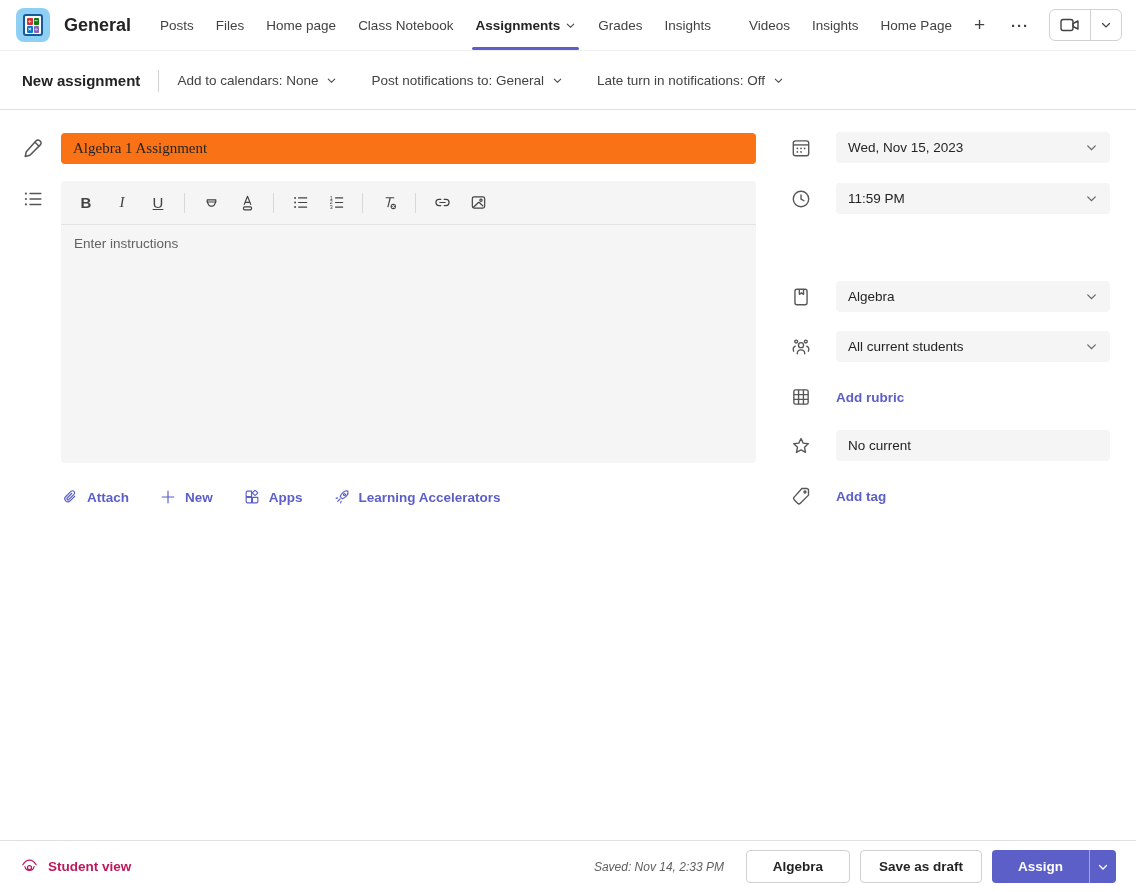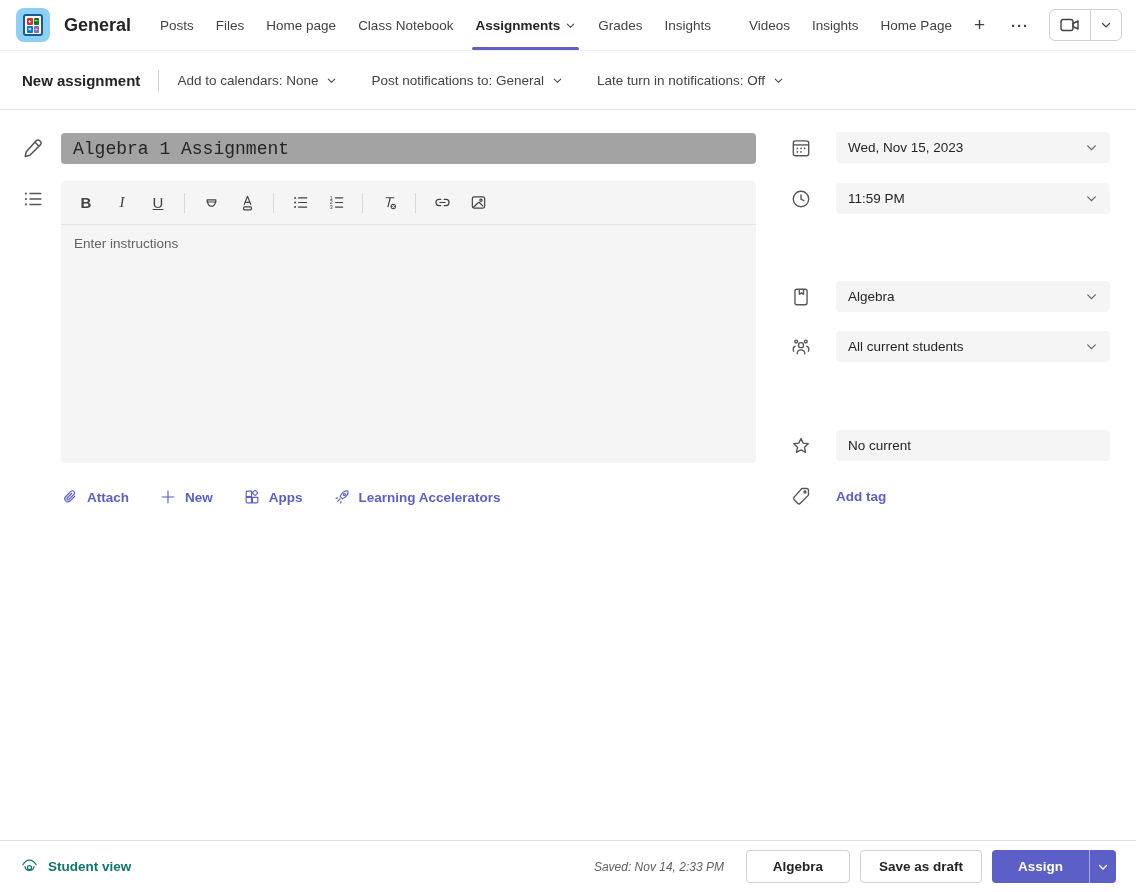--- a/index.html
+++ b/index.html
@@ -27,21 +27,21 @@
   .meet-split .sep { width:1px; background:#d1d1d1; }
 
   
   .subheader { position:absolute; top:52px; left:0; right:0; height:58px; display:flex; align-items:center; padding-left:22px; border-bottom:1px solid #e0e0e0; background:#fff; }
   .sub-title { font-size:15px; font-weight:700; color:#242424; }
   .vdiv { width:1px; height:22px; background:#d1d1d1; margin:0 18px; }
   .subdrop { display:flex; align-items:center; gap:8px; font-size:13.5px; color:#424242; margin-right:34px; cursor:pointer; }
 
   
   .gutter-icon { position:absolute; left:21px; width:26px; height:26px; color:#565656; }
-  .title-input { position:absolute; left:61px; top:133px; width:695px; height:31px; background:#a3a3a3; border:none; border-radius:4px; padding:0 12px; font-size:18px; font-family:Liberation Mono, monospace; color:#242424; outline:none; }
+  .title-input { position:absolute; left:61px; top:133px; width:695px; height:31px; background:#f97316; border:none; border-radius:4px; padding:0 12px; font-size:15px; font-family:Liberation Serif, serif; color:#242424; outline:none; }
   .editor { position:absolute; left:61px; top:181px; width:695px; height:282px; background:#f5f5f5; border-radius:4px; }
   .toolbar { height:44px; display:flex; align-items:center; gap:6px; padding:0 10px; border-bottom:1px solid #e4e4e4; }
   .tb-btn { width:30px; height:30px; display:flex; align-items:center; justify-content:center; border-radius:4px; color:#424242; cursor:pointer; }
   .tb-b { font-weight:700; font-size:15px; }
   .tb-i { font-style:italic; font-size:15px; font-family:"Liberation Serif",serif; }
   .tb-u { font-size:15px; text-decoration:underline; }
   .tb-div { width:1px; height:20px; background:#d8d8d8; margin:0 5px; }
   .editor-body { padding:11px 13px; font-size:13.5px; color:#616161; cursor:text; height:237px; }
   .attach-row { position:absolute; left:61px; top:488px; display:flex; align-items:center; gap:30px; }
   .attach-btn { display:flex; align-items:center; gap:8px; color:#5b5fc7; font-size:13.5px; font-weight:700; cursor:pointer; }
@@ -50,21 +50,21 @@
   .rail-row { position:absolute; left:790px; width:320px; display:flex; align-items:center; }
   .rail-icon { width:22px; height:22px; color:#565656; flex:none; margin-right:24px; }
   .rail-field { flex:1; height:31px; background:#f5f5f5; border-radius:4px; display:flex; align-items:center; padding:0 12px; font-size:13.5px; color:#242424; cursor:pointer; }
   .rail-field .chev { margin-left:auto; color:#616161; }
   .rail-note { position:absolute; left:836px; top:232px; width:278px; font-size:12px; line-height:16px; color:#616161; }
   .rail-note a { color:#5b5fc7; text-decoration:none; font-weight:400; cursor:pointer; }
   .rail-link { color:#5b5fc7; font-size:13.5px; font-weight:700; cursor:pointer; }
 
   
   .footer { position:absolute; left:0; right:0; bottom:0; height:52px; border-top:1px solid #e0e0e0; background:#fff; display:flex; align-items:center; padding:0 20px; }
-  .student-view { display:flex; align-items:center; gap:9px; color:#0f766e; font-size:13.5px; font-weight:700; cursor:pointer; }
+  .student-view { display:flex; align-items:center; gap:9px; color:#be185d; font-size:13.5px; font-weight:700; cursor:pointer; }
   .footer-right { margin-left:auto; display:flex; align-items:center; }
   .saved-text { font-size:12px; font-style:italic; color:#616161; margin-right:22px; }
   .btn { height:33px; display:flex; align-items:center; justify-content:center; border:1px solid #d1d1d1; border-radius:4px; background:#fff; font-size:13.5px; font-weight:700; color:#242424; cursor:pointer; font-family:inherit; }
   .btn-discard { width:104px; margin-right:10px; }
   .btn-draft { width:122px; margin-right:10px; }
   .assign-split { display:flex; align-items:stretch; height:33px; background:#5b5fc7; border-radius:4px; overflow:hidden; }
   .assign-main { display:flex; align-items:center; padding:0 26px; color:#fff; font-size:13.5px; font-weight:700; cursor:pointer; }
   .assign-sep { width:1px; background:rgba(255,255,255,0.45); }
   .assign-chev { display:flex; align-items:center; padding:0 7px; color:#fff; cursor:pointer; }
 
@@ -335,20 +335,27 @@
     <div class="rail-field">
       <span>All current students</span>
       <span class="chev">
           <svg width="13" height="13" viewBox="0 0 12 12" fill="none" stroke="currentColor" stroke-width="1.1" stroke-linecap="round">
             <path d="M2.5 4.5 L6 8 L9.5 4.5"></path>
           </svg>
         </span>
     </div>
   </div>
 
+  <div class="rail-row" style="top:386px;">
+    <svg class="rail-icon" viewBox="0 0 20 20" fill="none" stroke="currentColor" stroke-width="1.25">
+        <rect x="3.5" y="3.5" width="13" height="13" rx="1.5"></rect>
+        <path d="M7.8 3.5v13M12.2 3.5v13M3.5 7.8h13M3.5 12.2h13"></path>
+      </svg>
+    <span class="rail-link">Add rubric</span>
+  </div>
 
   <div class="rail-row" style="top:430px;">
     <svg class="rail-icon" viewBox="0 0 20 20" fill="none" stroke="currentColor" stroke-width="1.25" stroke-linejoin="round">
         <path d="M10 3.2l2 4.2 4.6.6-3.4 3.2.9 4.6L10 13.6l-4.1 2.2.9-4.6L3.4 8l4.6-.6z"></path>
       </svg>
     <div class="rail-field">
       <span>No current</span>
     </div>
   </div>
 

